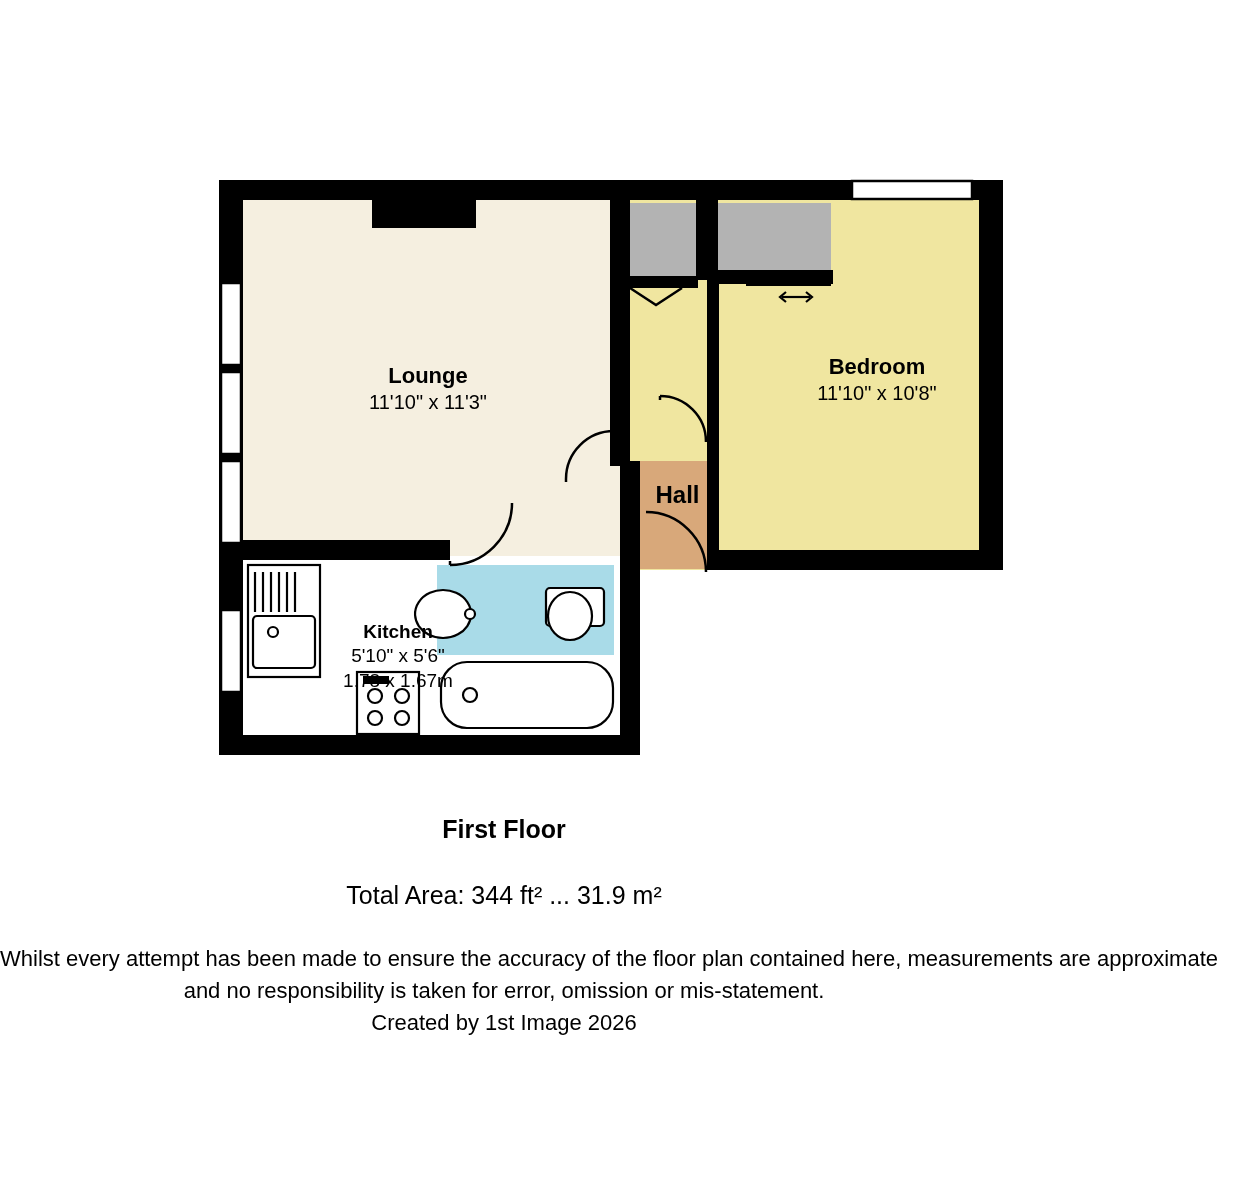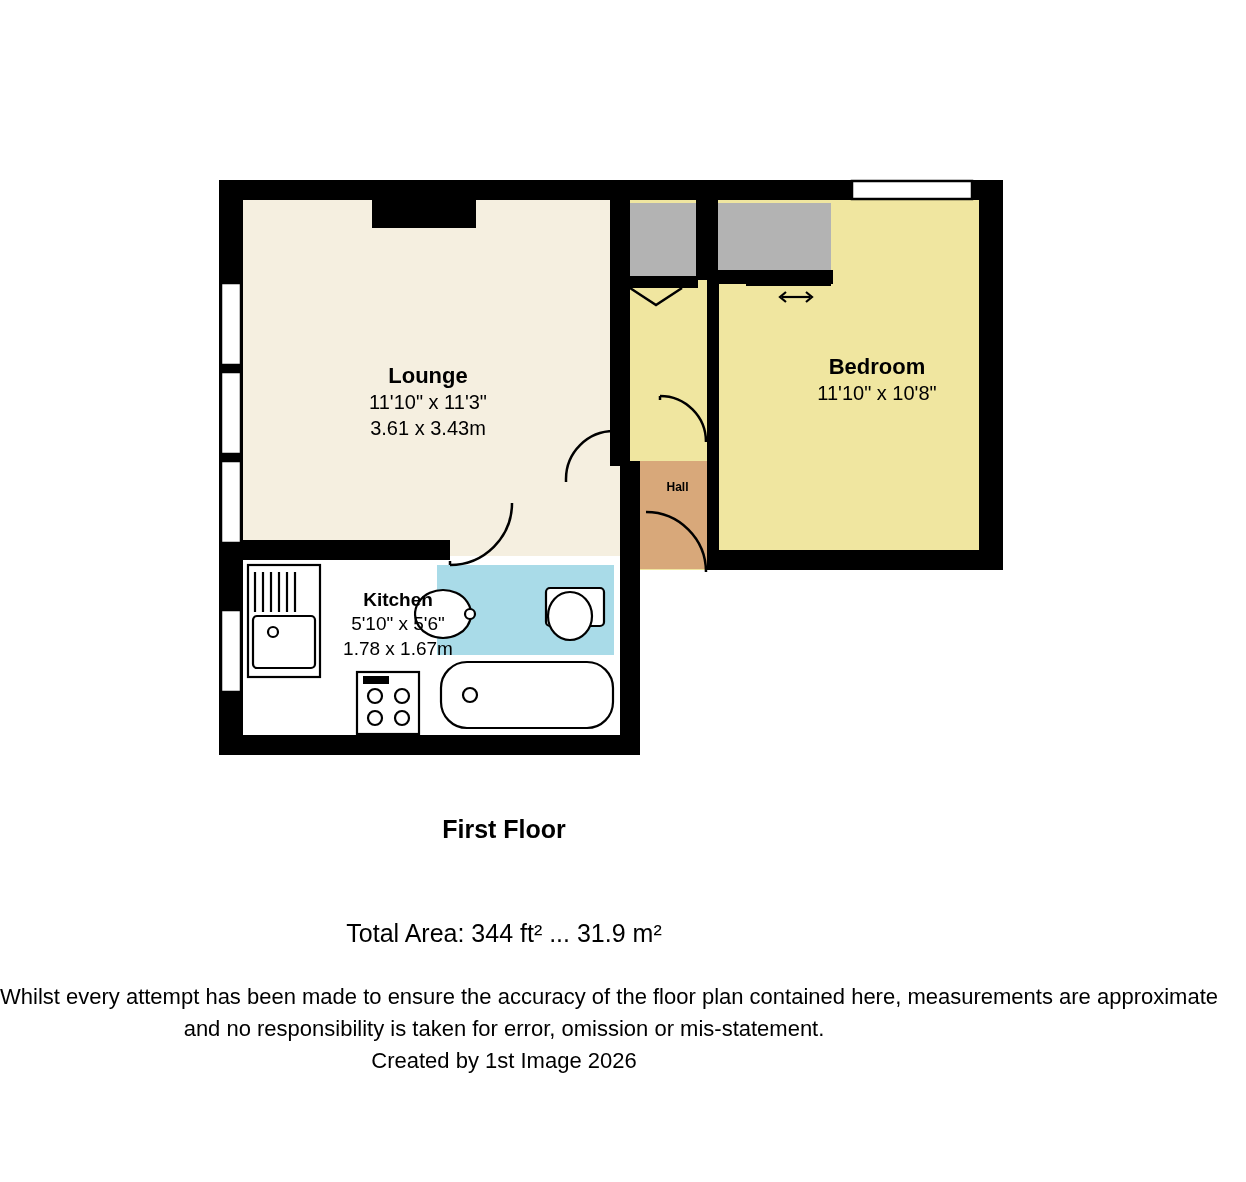--- a/index.html
+++ b/index.html
@@ -30,21 +30,21 @@
     line-height: 1.28;
     white-space: nowrap;
   }
   .room-name {
     font-weight: bold;
     font-size: 22px;
   }
   .room-dim {
     font-size: 20px;
   }
-  .room-name.small { font-size: 19px; }
+  .room-name.small { font-size: 19px; margin-top: 32px; }
   .room-dim.small { font-size: 19px; }
 
   
   #lounge-label {
     left: 268px;
     top: 362px;
     width: 320px;
   }
   
   #bedroom-label {
@@ -57,38 +57,38 @@
     left: 283px;
     top: 588px;
     width: 230px;
   }
   
   #hall-label {
     left: 620px;
     top: 480px;
     width: 100px;
   }
-  #hall-label .room-name { font-size: 12px; margin-left: 15px; }
+  #hall-label .room-name { font-size: 24px; margin-left: 15px; }
 
   
   #footer {
     position: absolute;
     left: 0;
     top: 790px;
     width: 1008px;
     text-align: center;
   }
   #floor-title {
     font-size: 25px;
     font-weight: bold;
     margin-top: 25px;
   }
   #total-area {
     font-size: 25px;
-    margin-top: 75px;
+    margin-top: 37px;
   }
   #disclaimer {
     font-size: 22px;
     line-height: 1.45;
     margin-top: 33px;
   }
   #disclaimer div { white-space: nowrap; }
 </style>
 </head>
 <body>
@@ -212,21 +212,20 @@
       <rect x="441" y="662" width="172" height="66" rx="26"></rect>
       <circle cx="470" cy="695" r="7"></circle>
     </g>
 
   </svg>
 
   
   <div class="room-label" id="lounge-label">
     <div class="room-name">Lounge</div>
     <div class="room-dim">11'10" x 11'3"</div>
-    <div class="room-dim">3.61 x 3.43m</div>
   </div>
 
   <div class="room-label" id="bedroom-label">
     <div class="room-name">Bedroom</div>
     <div class="room-dim">11'10" x 10'8"</div>
   </div>
 
   <div class="room-label" id="kitchen-label">
     <div class="room-name small">Kitchen</div>
     <div class="room-dim small">5'10" x 5'6"</div>

